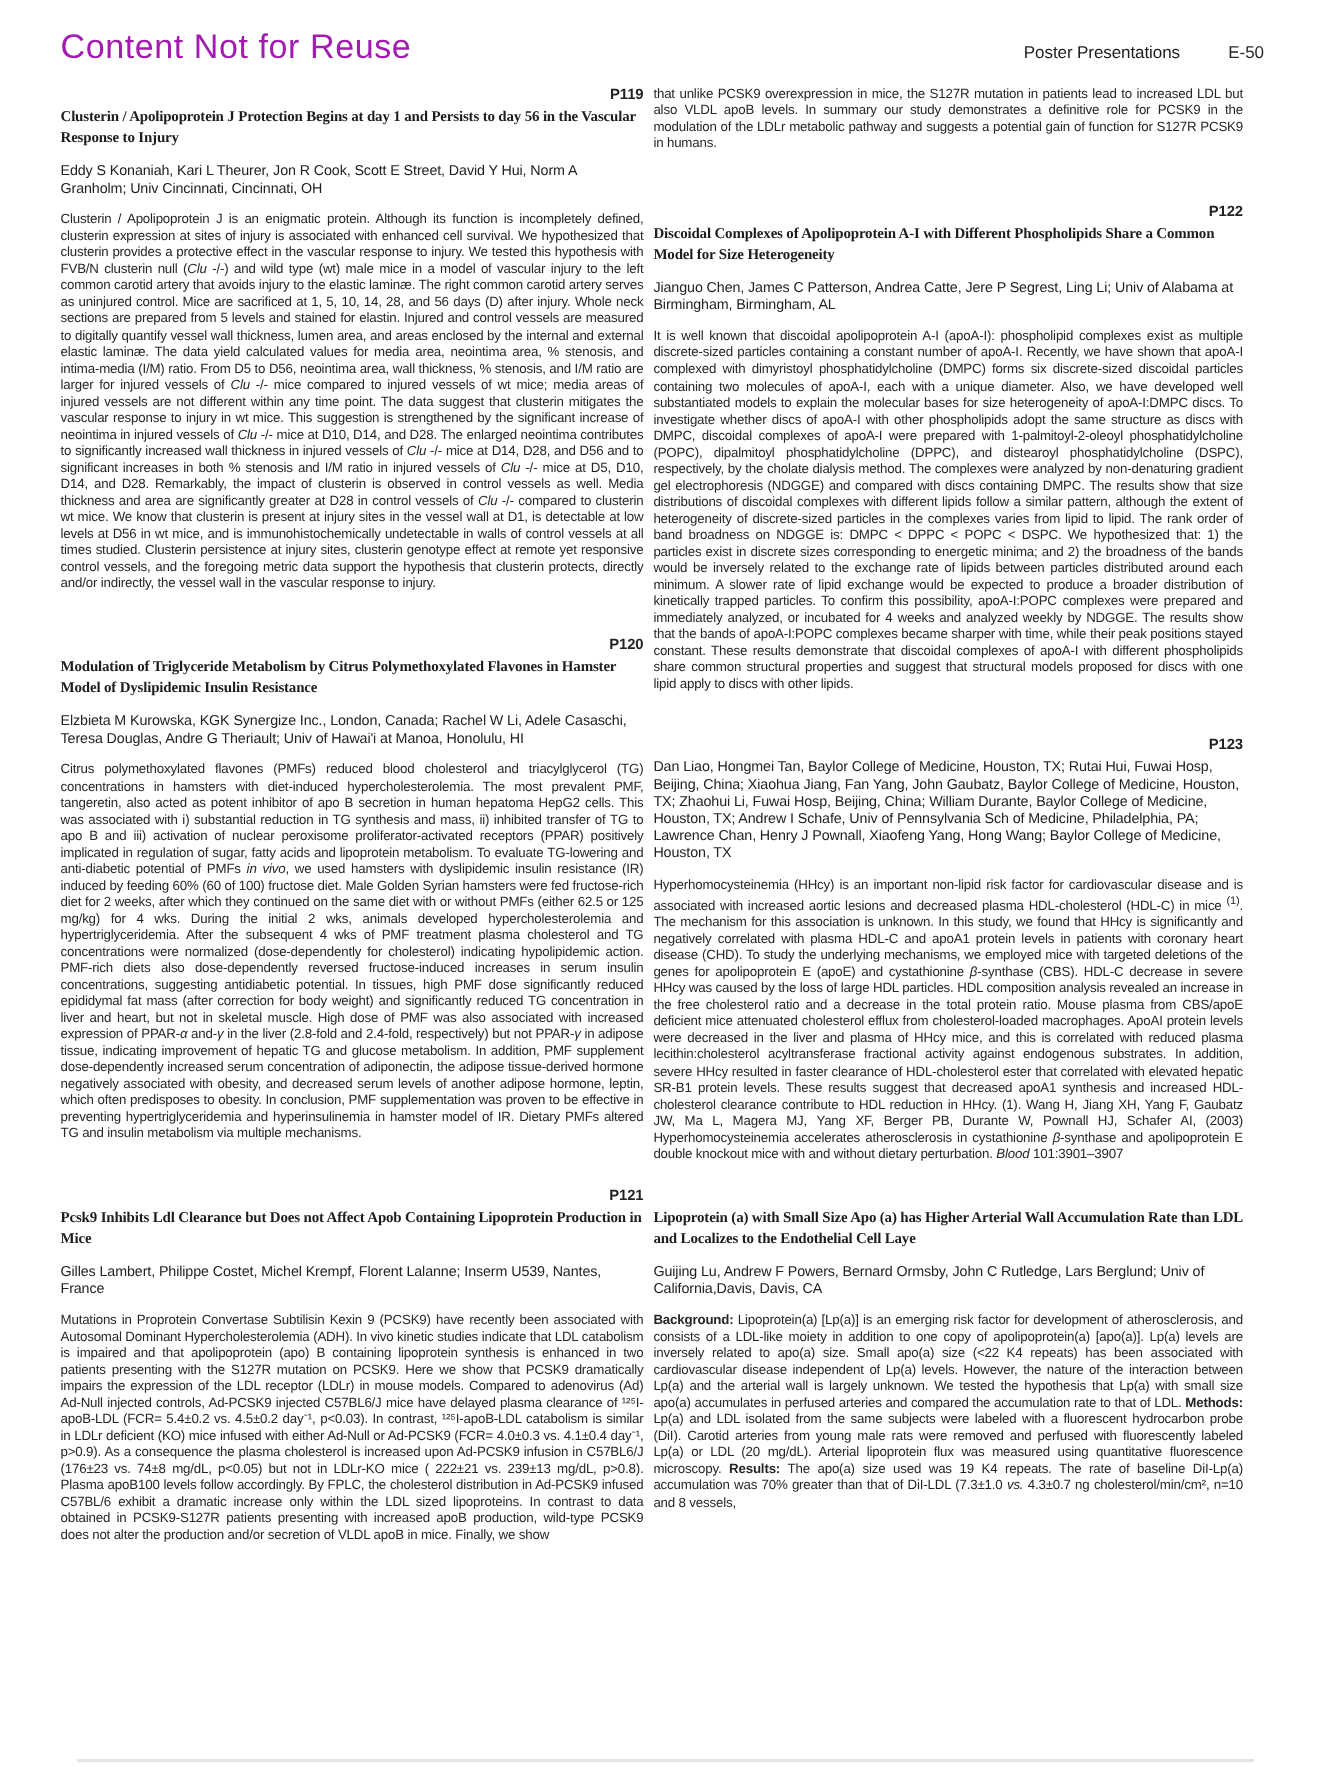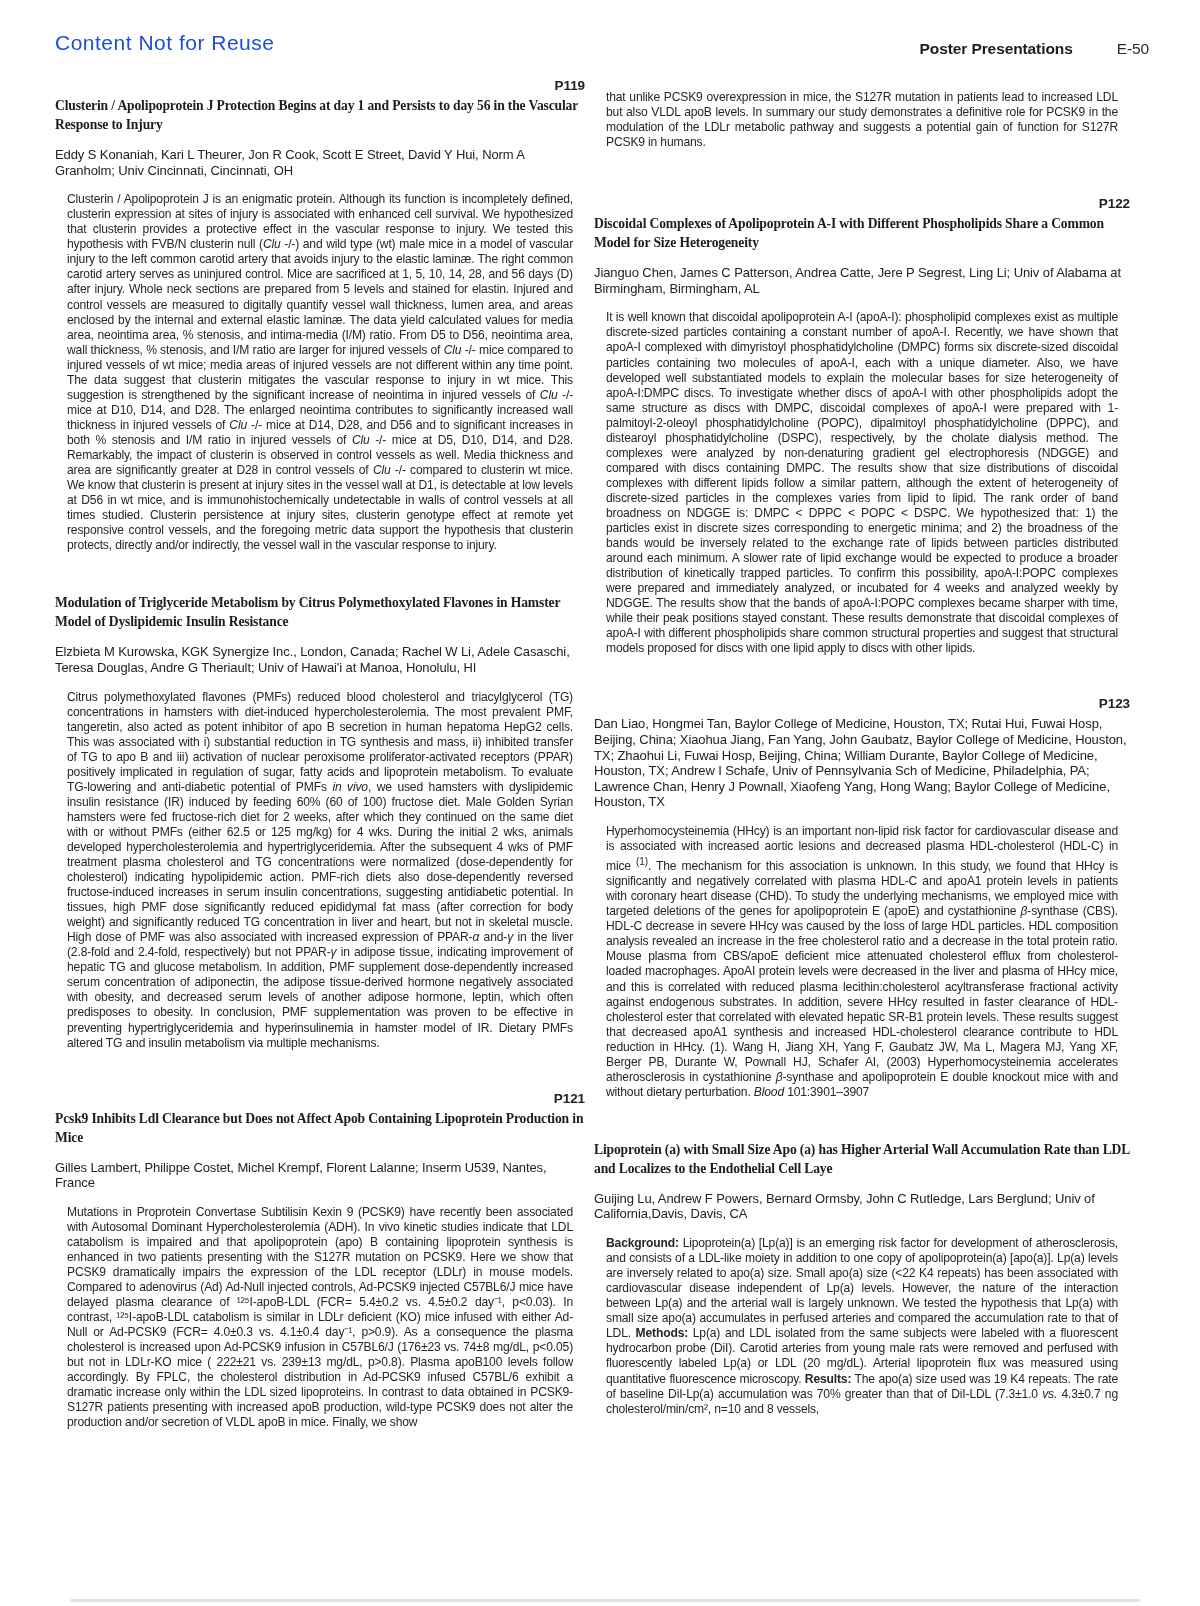--- a/index.html
+++ b/index.html
@@ -18,35 +18,35 @@
     overflow: hidden;
     position: relative;
   }
   .top-row {
     display: flex;
     justify-content: space-between;
     align-items: flex-start;
     height: 44px;
   }
   .watermark {
-    color: #1d4ed8;
-    font-size: 21px;
+    color: #a21caf;
+    font-size: 31px;
     font-weight: 400;
     letter-spacing: 0.5px;
     line-height: 34px;
   }
   .header-right {
     display: flex;
     gap: 44px;
     margin-top: 14px;
     font-size: 15.5px;
     letter-spacing: -0.1px;
     align-items: baseline;
   }
-  .section-title { font-weight: bold; color: #1c1c1c; }
+  .section-title { font-weight: normal; color: #1c1c1c; }
   .page-no { font-weight: 400; color: #2a2a2a; }
 
   .columns {
     display: flex;
     gap: 9px;
     margin-top: 8px;
   }
   .col { width: 530px; }
   .col.right { width: 536px; }
 
@@ -72,21 +72,21 @@
     font-size: 13px;
     line-height: 15.6px;
     letter-spacing: -0.1px;
     margin: 4px 0 14px 0;
   }
   .abs-body {
     font-size: 12.1px;
     line-height: 15.05px;
     letter-spacing: -0.16px;
     text-align: justify;
-    margin: 12px;
+    margin: 0;
     color: #262626;
   }
   .continuation {
     margin-bottom: 46px;
   }
   .bottom-edge {
     position: absolute;
     left: 70px; right: 60px; bottom: 4px;
     height: 3px;
     background: #d9d9d9;
@@ -111,20 +111,21 @@
     <div class="col left">
 
       <article class="abstract">
         <div class="abs-id">P119</div>
         <h2 class="abs-title">Clusterin / Apolipoprotein J Protection Begins at day 1 and Persists to day 56 in the Vascular Response to Injury</h2>
         <p class="abs-authors">Eddy S Konaniah, Kari L Theurer, Jon R Cook, Scott E Street, David Y Hui, Norm A Granholm; Univ Cincinnati, Cincinnati, OH</p>
         <p class="abs-body">Clusterin / Apolipoprotein J is an enigmatic protein. Although its function is incompletely defined, clusterin expression at sites of injury is associated with enhanced cell survival. We hypothesized that clusterin provides a protective effect in the vascular response to injury. We tested this hypothesis with FVB/N clusterin null (<i>Clu</i> -/-) and wild type (wt) male mice in a model of vascular injury to the left common carotid artery that avoids injury to the elastic laminæ. The right common carotid artery serves as uninjured control. Mice are sacrificed at 1, 5, 10, 14, 28, and 56 days (D) after injury. Whole neck sections are prepared from 5 levels and stained for elastin. Injured and control vessels are measured to digitally quantify vessel wall thickness, lumen area, and areas enclosed by the internal and external elastic laminæ. The data yield calculated values for media area, neointima area, % stenosis, and intima-media (I/M) ratio. From D5 to D56, neointima area, wall thickness, % stenosis, and I/M ratio are larger for injured vessels of <i>Clu</i> -/- mice compared to injured vessels of wt mice; media areas of injured vessels are not different within any time point. The data suggest that clusterin mitigates the vascular response to injury in wt mice. This suggestion is strengthened by the significant increase of neointima in injured vessels of <i>Clu</i> -/- mice at D10, D14, and D28. The enlarged neointima contributes to significantly increased wall thickness in injured vessels of <i>Clu</i> -/- mice at D14, D28, and D56 and to significant increases in both % stenosis and I/M ratio in injured vessels of <i>Clu</i> -/- mice at D5, D10, D14, and D28. Remarkably, the impact of clusterin is observed in control vessels as well. Media thickness and area are significantly greater at D28 in control vessels of <i>Clu</i> -/- compared to clusterin wt mice. We know that clusterin is present at injury sites in the vessel wall at D1, is detectable at low levels at D56 in wt mice, and is immunohistochemically undetectable in walls of control vessels at all times studied. Clusterin persistence at injury sites, clusterin genotype effect at remote yet responsive control vessels, and the foregoing metric data support the hypothesis that clusterin protects, directly and/or indirectly, the vessel wall in the vascular response to injury.</p>
       </article>
 
       <article class="abstract">
+        <div class="abs-id">P120</div>
         <h2 class="abs-title">Modulation of Triglyceride Metabolism by Citrus Polymethoxylated Flavones in Hamster Model of Dyslipidemic Insulin Resistance</h2>
         <p class="abs-authors">Elzbieta M Kurowska, KGK Synergize Inc., London, Canada; Rachel W Li, Adele Casaschi, Teresa Douglas, Andre G Theriault; Univ of Hawai'i at Manoa, Honolulu, HI</p>
         <p class="abs-body">Citrus polymethoxylated flavones (PMFs) reduced blood cholesterol and triacylglycerol (TG) concentrations in hamsters with diet-induced hypercholesterolemia. The most prevalent PMF, tangeretin, also acted as potent inhibitor of apo B secretion in human hepatoma HepG2 cells. This was associated with i) substantial reduction in TG synthesis and mass, ii) inhibited transfer of TG to apo B and iii) activation of nuclear peroxisome proliferator-activated receptors (PPAR) positively implicated in regulation of sugar, fatty acids and lipoprotein metabolism. To evaluate TG-lowering and anti-diabetic potential of PMFs <i>in vivo</i>, we used hamsters with dyslipidemic insulin resistance (IR) induced by feeding 60% (60 of 100) fructose diet. Male Golden Syrian hamsters were fed fructose-rich diet for 2 weeks, after which they continued on the same diet with or without PMFs (either 62.5 or 125 mg/kg) for 4 wks. During the initial 2 wks, animals developed hypercholesterolemia and hypertriglyceridemia. After the subsequent 4 wks of PMF treatment plasma cholesterol and TG concentrations were normalized (dose-dependently for cholesterol) indicating hypolipidemic action. PMF-rich diets also dose-dependently reversed fructose-induced increases in serum insulin concentrations, suggesting antidiabetic potential. In tissues, high PMF dose significantly reduced epididymal fat mass (after correction for body weight) and significantly reduced TG concentration in liver and heart, but not in skeletal muscle. High dose of PMF was also associated with increased expression of PPAR-<i>α</i> and-<i>γ</i> in the liver (2.8-fold and 2.4-fold, respectively) but not PPAR-<i>γ</i> in adipose tissue, indicating improvement of hepatic TG and glucose metabolism. In addition, PMF supplement dose-dependently increased serum concentration of adiponectin, the adipose tissue-derived hormone negatively associated with obesity, and decreased serum levels of another adipose hormone, leptin, which often predisposes to obesity. In conclusion, PMF supplementation was proven to be effective in preventing hypertriglyceridemia and hyperinsulinemia in hamster model of IR. Dietary PMFs altered TG and insulin metabolism via multiple mechanisms.</p>
       </article>
 
       <article class="abstract">
         <div class="abs-id">P121</div>
         <h2 class="abs-title">Pcsk9 Inhibits Ldl Clearance but Does not Affect Apob Containing Lipoprotein Production in Mice</h2>
         <p class="abs-authors">Gilles Lambert, Philippe Costet, Michel Krempf, Florent Lalanne; Inserm U539, Nantes, France</p>
         <p class="abs-body">Mutations in Proprotein Convertase Subtilisin Kexin 9 (PCSK9) have recently been associated with Autosomal Dominant Hypercholesterolemia (ADH). In vivo kinetic studies indicate that LDL catabolism is impaired and that apolipoprotein (apo) B containing lipoprotein synthesis is enhanced in two patients presenting with the S127R mutation on PCSK9. Here we show that PCSK9 dramatically impairs the expression of the LDL receptor (LDLr) in mouse models. Compared to adenovirus (Ad) Ad-Null injected controls, Ad-PCSK9 injected C57BL6/J mice have delayed plasma clearance of ¹²⁵I-apoB-LDL (FCR= 5.4±0.2 vs. 4.5±0.2 day⁻¹, p&lt;0.03). In contrast, ¹²⁵I-apoB-LDL catabolism is similar in LDLr deficient (KO) mice infused with either Ad-Null or Ad-PCSK9 (FCR= 4.0±0.3 vs. 4.1±0.4 day⁻¹, p&gt;0.9). As a consequence the plasma cholesterol is increased upon Ad-PCSK9 infusion in C57BL6/J (176±23 vs. 74±8 mg/dL, p&lt;0.05) but not in LDLr-KO mice ( 222±21 vs. 239±13 mg/dL, p&gt;0.8). Plasma apoB100 levels follow accordingly. By FPLC, the cholesterol distribution in Ad-PCSK9 infused C57BL/6 exhibit a dramatic increase only within the LDL sized lipoproteins. In contrast to data obtained in PCSK9-S127R patients presenting with increased apoB production, wild-type PCSK9 does not alter the production and/or secretion of VLDL apoB in mice. Finally, we show</p>

